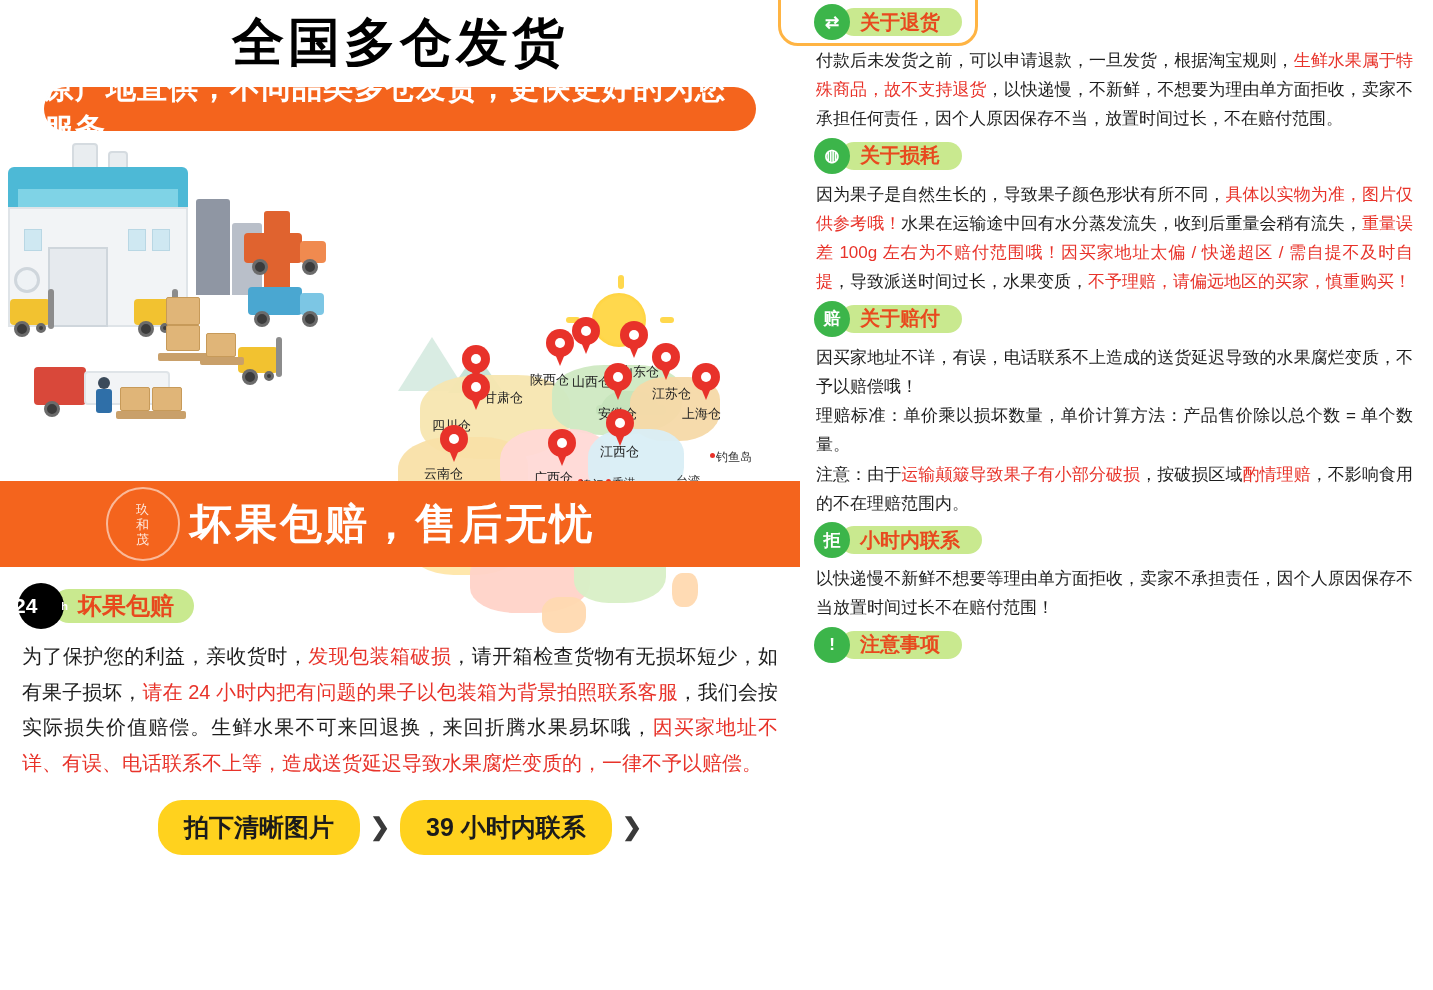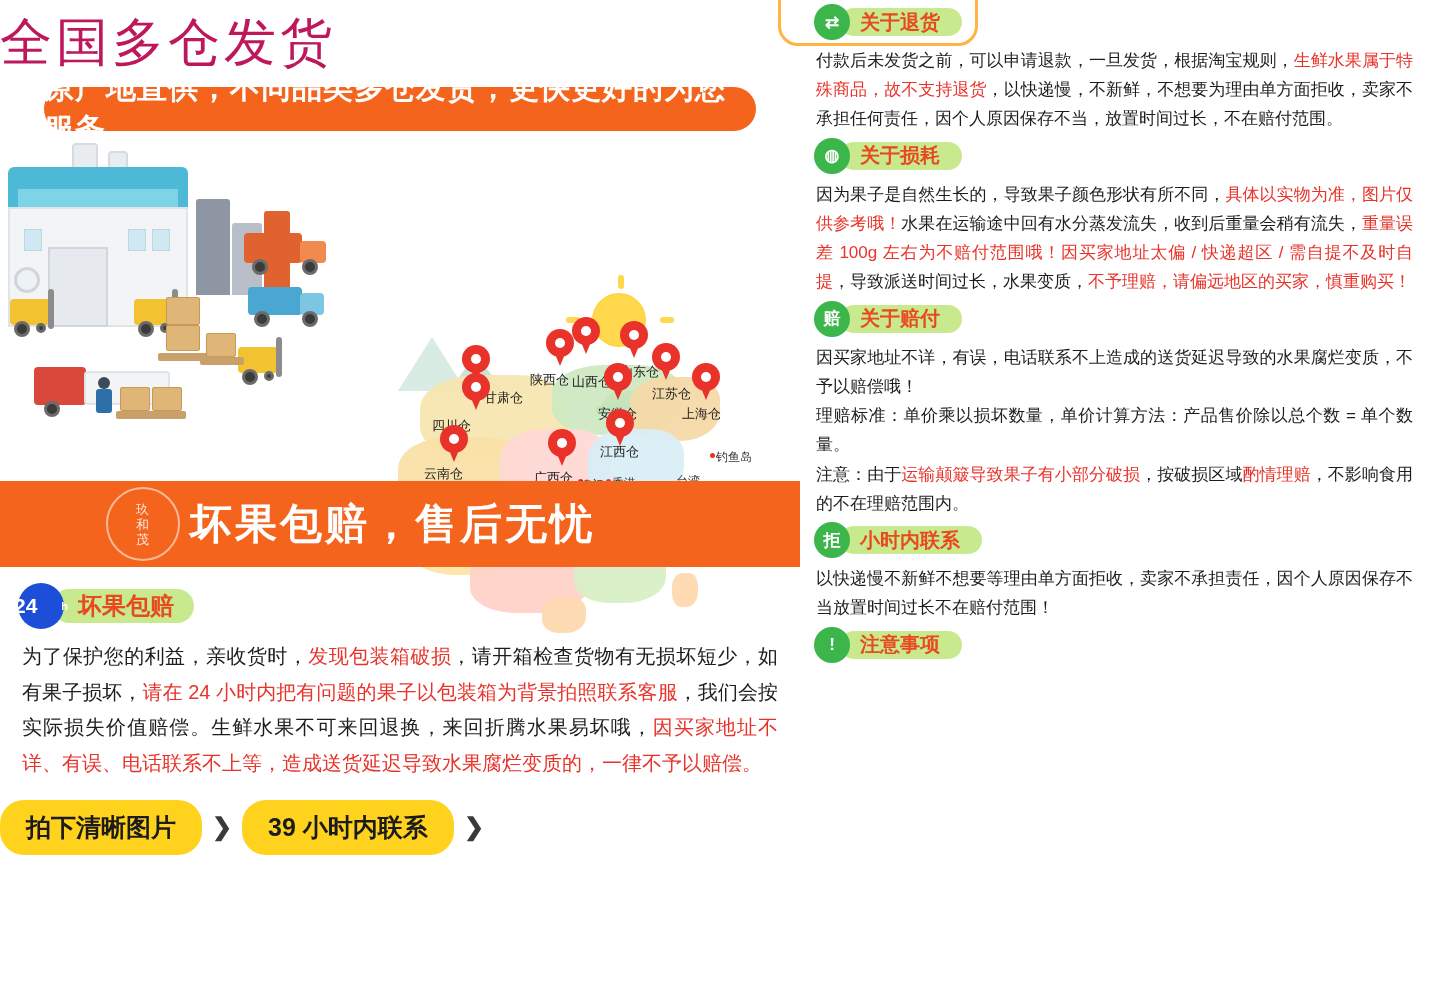--- a/index.html
+++ b/index.html
@@ -9,23 +9,24 @@
     font-family:"Liberation Sans", sans-serif;
     background:#ffffff;
     overflow:hidden;
   }
   .page { position:relative; width:1433px; height:990px; display:flex; }
 
   
   .left { width:800px; height:990px; position:relative; background:#fff; }
 
   .hero-title {
+    text-align:center;
     font-size:52px;
-    font-weight:normal;
-    color:#be185d;
+    font-weight:bold;
+    color:#000000;
     letter-spacing:4px;
     padding-top:14px;
     line-height:1.1;
   }
   .hero-banner {
     margin:16px auto 0 auto;
     width:712px; height:44px;
     background:#f4641d;
     border-radius:22px;
     color:#fff;
@@ -92,21 +93,21 @@
   }
   .strip-text {
     margin-left:10px;
     color:#fff; font-size:42px; font-weight:bold; letter-spacing:3px;text-align:center;
   }
 
   
   .pill-row { display:flex; align-items:center; margin:16px 0 4px 18px; }
   .pill-badge {
     width:46px; height:46px; border-radius:50%;
-    background:#1d4ed8; color:#fff;
+    background:#000000; color:#fff;
     display:flex; align-items:center; justify-content:center;
     font-size:21px; font-weight:bold;
     position:relative; z-index:2;gap:24px;
   }
   .pill-badge small { font-size:11px; vertical-align:super; }
   .pill-text {
     margin-left:-12px;
     height:34px; padding:0 20px 0 26px;
     background:#c9e98f; border-radius:17px;
     display:flex; align-items:center;
@@ -115,21 +116,21 @@
 
   .para {
     margin:10px 22px 0 22px;
     font-size:20px;
     line-height:1.78;
     color:#1d1d1d;
     text-align:justify;
   }
   .red { color:#e8332a; }
 
-  .btn-row { display:flex; align-items:center; justify-content:flex-start; gap:10px; margin-top:18px; }
+  .btn-row { display:flex; align-items:center; justify-content:center; gap:10px; margin-top:18px; }
   .yellow-btn {
     background:#ffd21e; border-radius:24px;
     padding:11px 26px; font-size:25px; font-weight:bold; color:#1b1b1b;
     white-space:nowrap;
   }
   .arrow { color:#3a3a3a; font-size:24px; font-weight:bold; }
 
   
   .right { width:633px; height:990px; padding:0 18px 0 14px; position:relative; }
   .top-curve {

